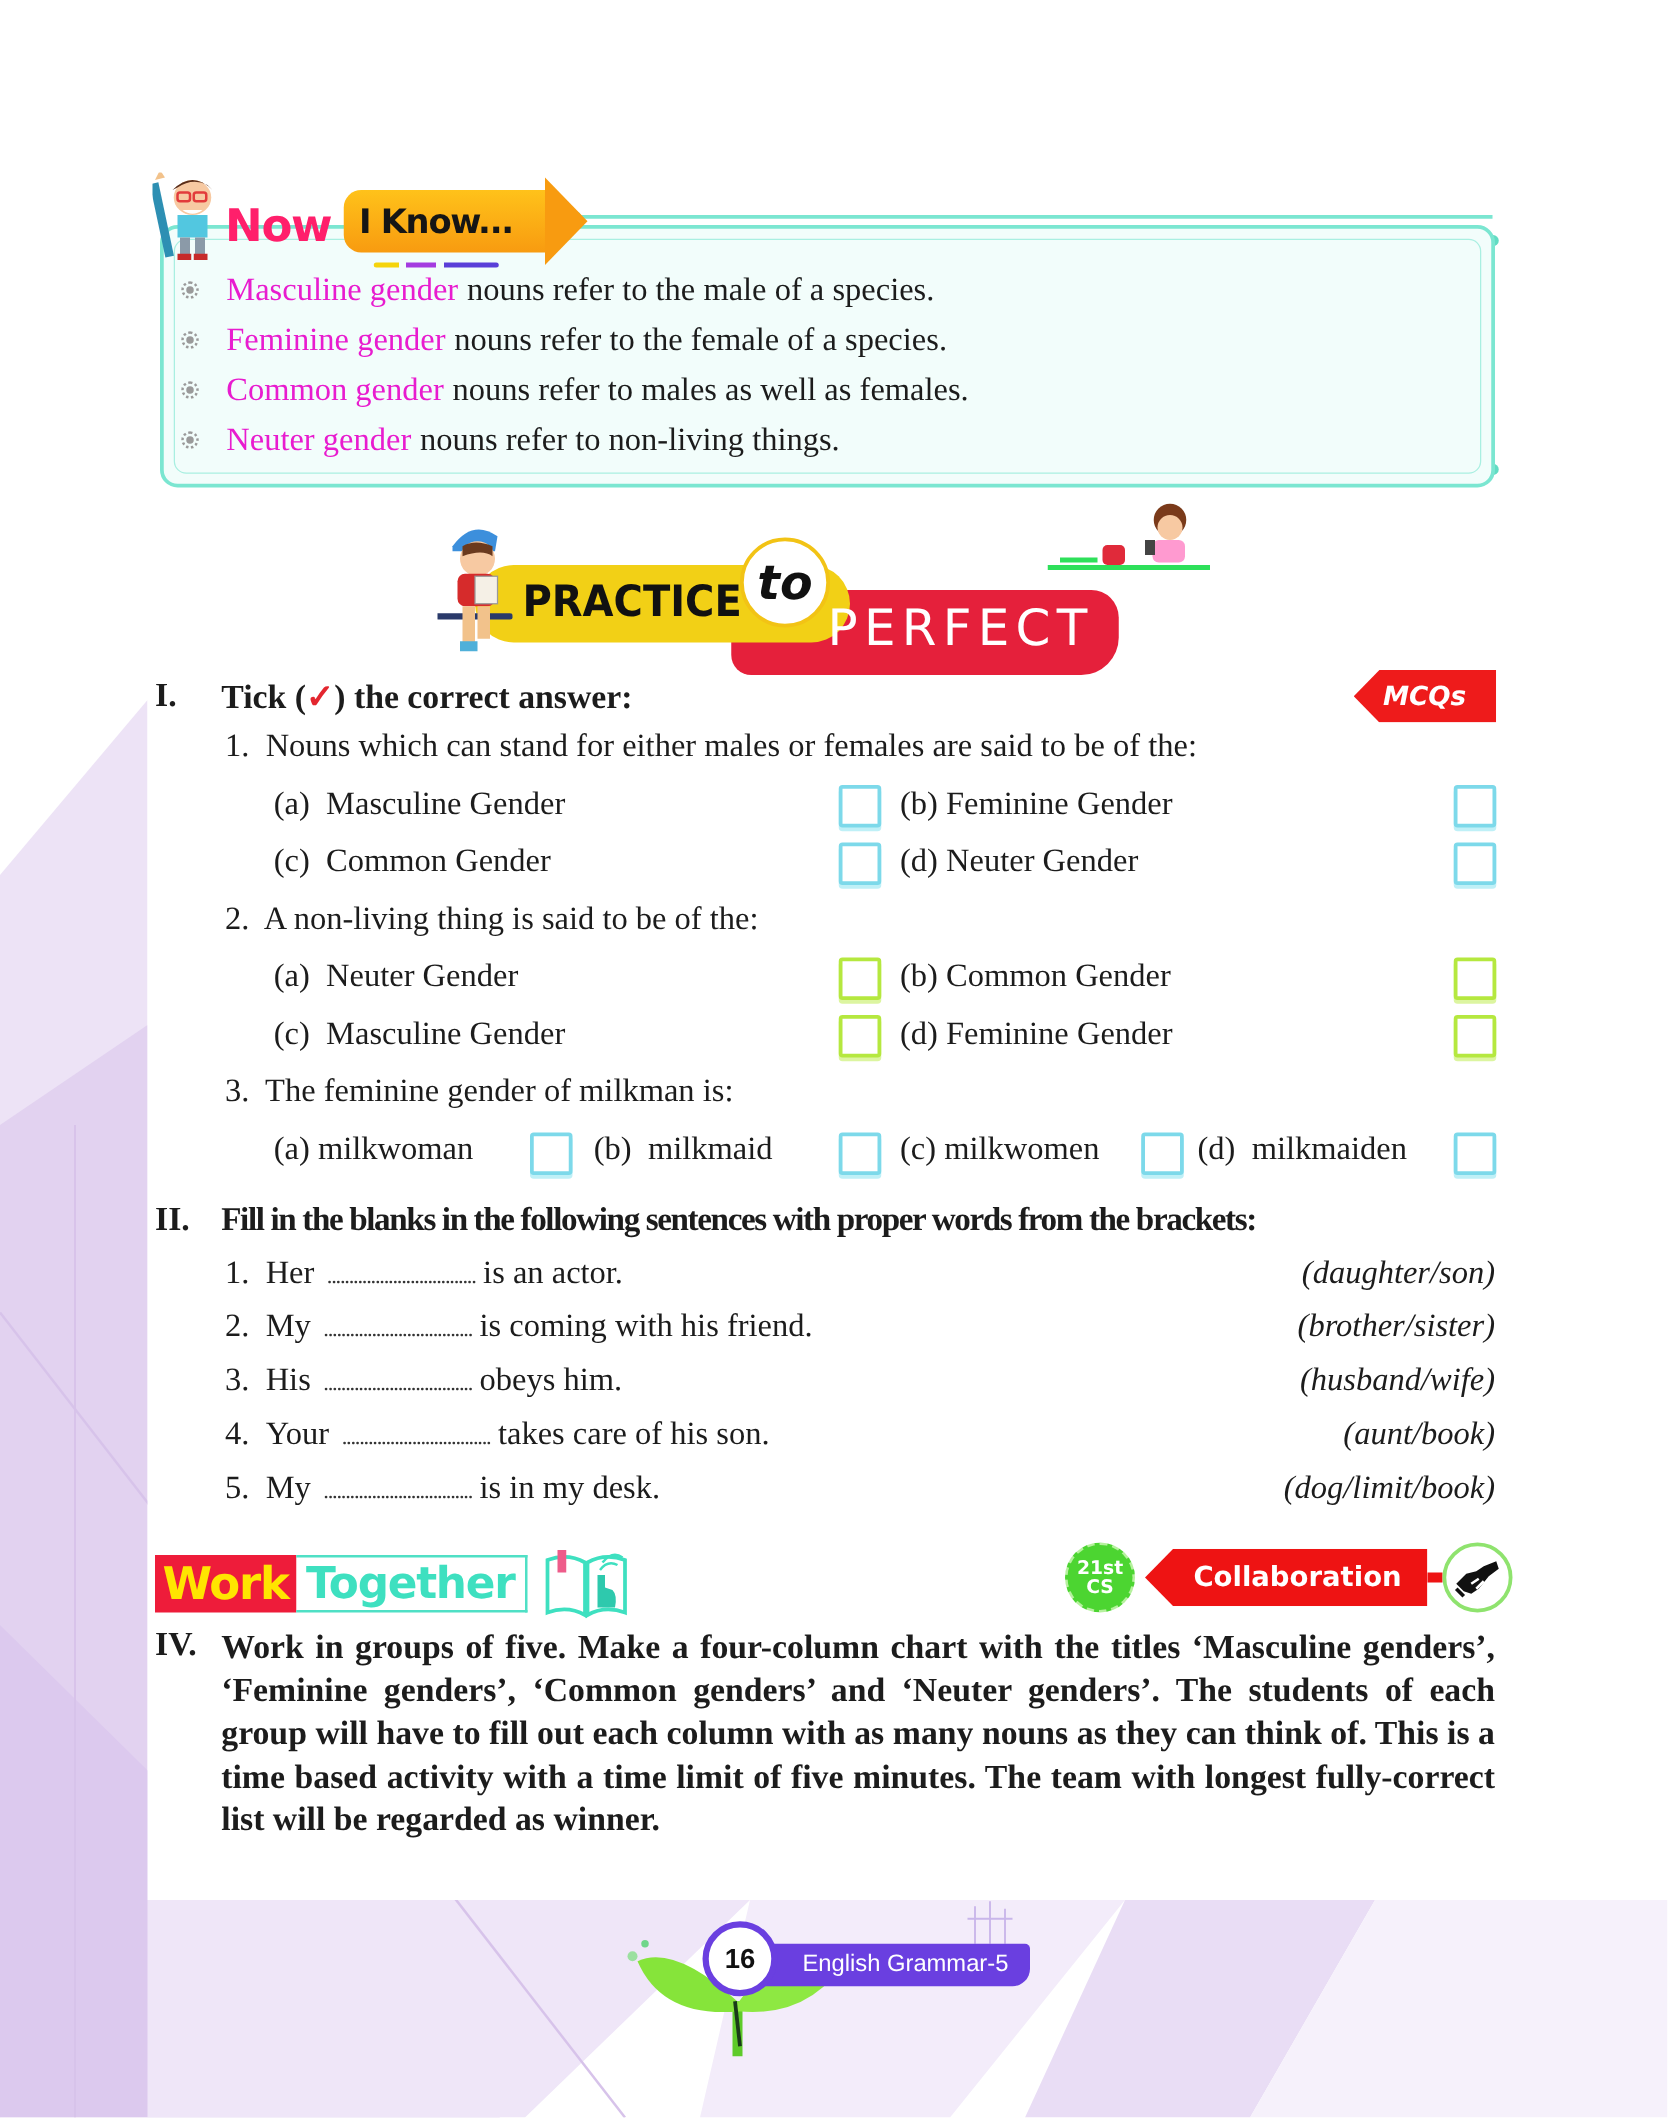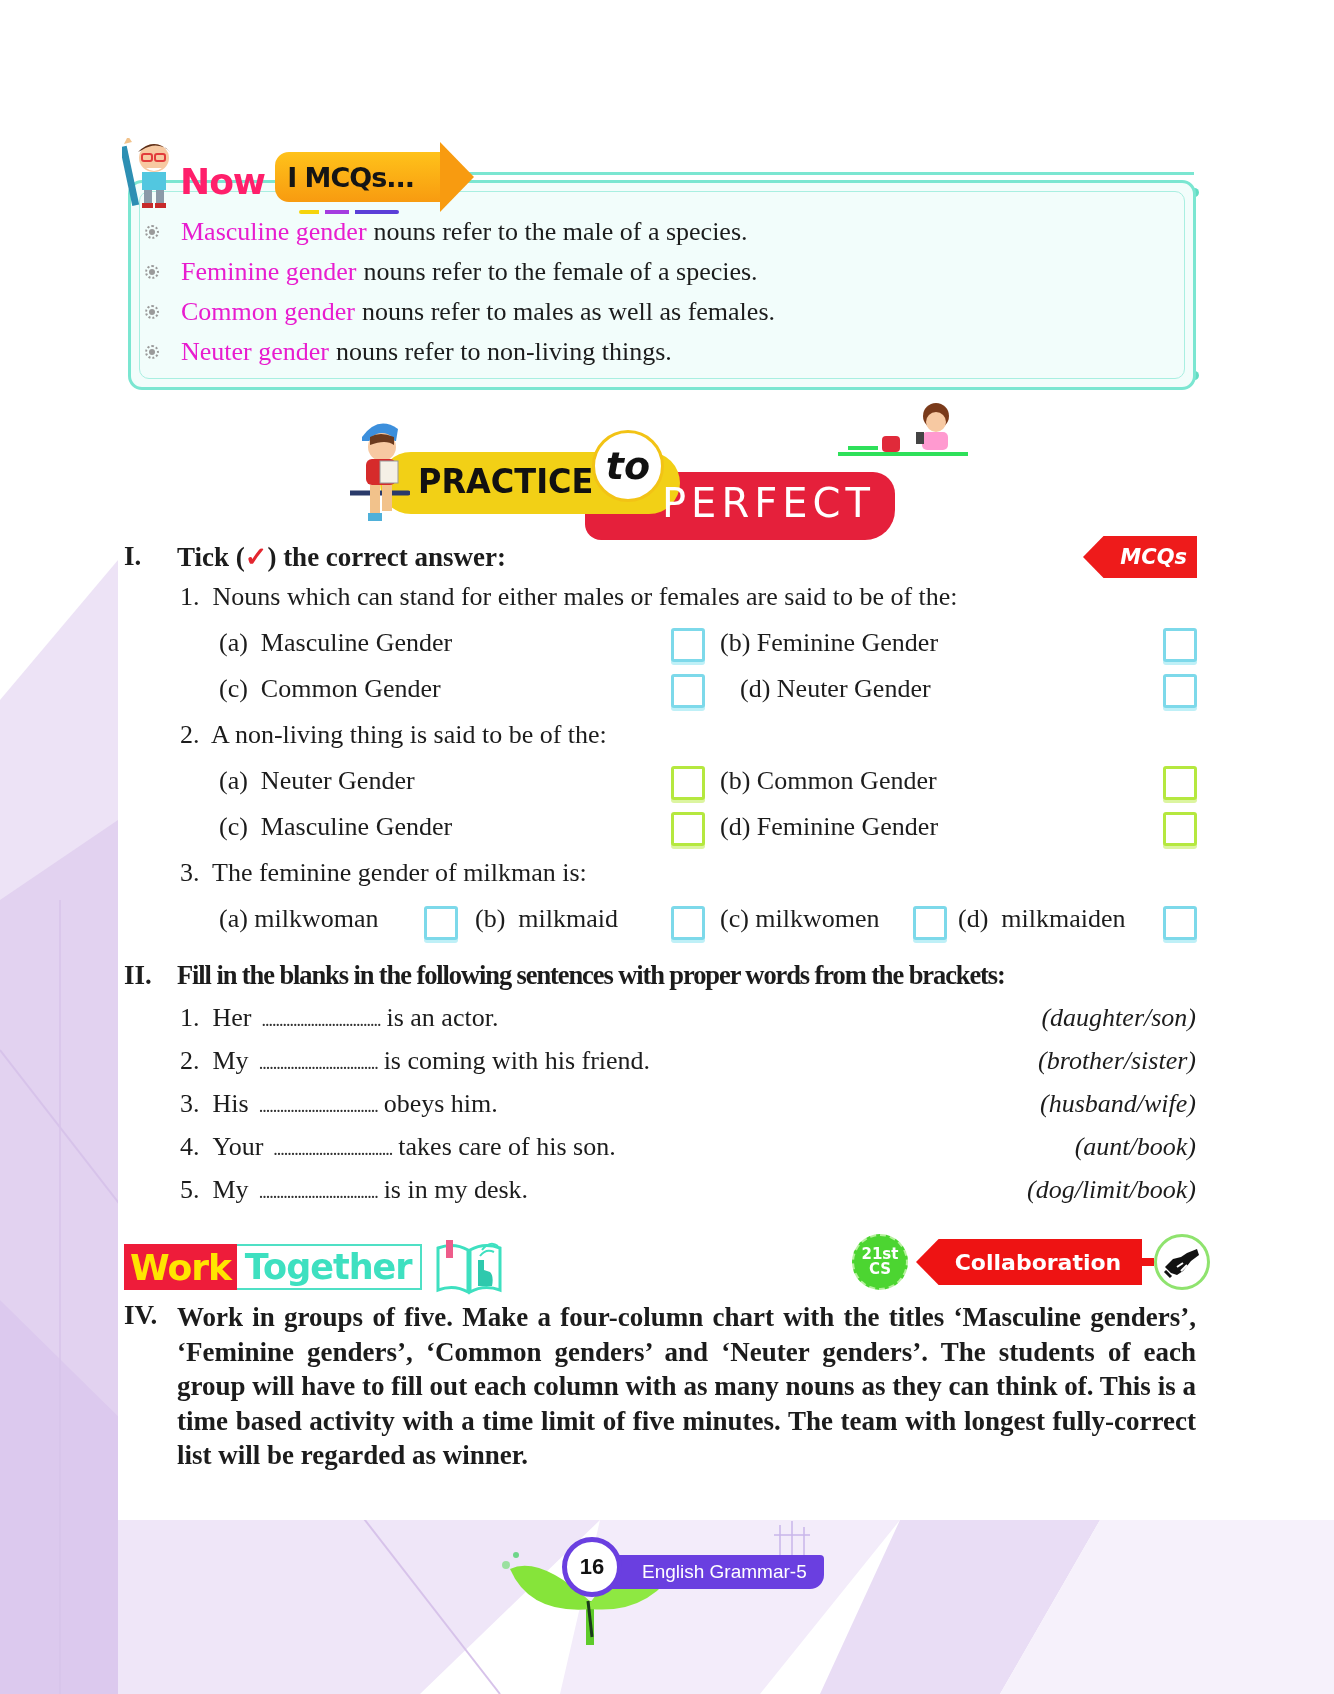--- a/index.html
+++ b/index.html
@@ -44,21 +44,21 @@
   .mascot-girl { left: 838px; top: 402px; width: 130px; height: 62px; }
 
   
   .sec-num { font-weight: bold; font-size: 27px; }
   .sec-title { font-weight: bold; font-size: 27px; }
   .q-line { font-size: 26px; }
   .opt { font-size: 26px; }
   .cb { width: 34px; height: 34px; border: 3px solid #7dd9ea; border-radius: 3px; background: #fff; box-shadow: 0 3px 0 #bff0f7; }
   .cb.green { border-color: #b5e83f; box-shadow: 0 3px 0 #dcf5a0; }
 
-  .mcq-badge { left: 1083px; top: 536px; width: 114px; height: 42px; background: #ee1b1b; clip-path: polygon(18% 0, 100% 0, 100% 100%, 18% 100%, 0 50%); display: flex; align-items: center; justify-content: flex-end; padding-right: 10px; }
+  .mcq-badge { left: 1083px; top: 536px; width: 114px; height: 42px; background: #ee1b1b; clip-path: polygon(18% 0, 100% 0, 100% 100%, 18% 100%, 0 50%); display: flex; align-items: center; justify-content: flex-end; padding-right: 24px; }
   .mcq-text { font-family: "DejaVu Sans", sans-serif; font-weight: bold; font-style: italic; font-size: 21px; color: #fff; }
   .tick-mark { color: #e3262f; font-weight: bold; }
 
   .fill-row { display: flex; align-items: baseline; font-size: 26px; }
   .dots { letter-spacing: -1px; font-size: 18px; margin: 0 6px 0 10px; color: #333; }
   .hint { position: absolute; right: 0; font-style: italic; font-size: 26px; }
 
   
   .wt { left: 124px; top: 1236px; display: flex; align-items: center; }
   .wt-work { background: #ee1c3a; height: 46px; padding: 0 6px; display: flex; align-items: center; font-family: "DejaVu Sans", sans-serif; font-weight: bold; font-size: 36px; color: #ffe500; letter-spacing: -1px; }
@@ -120,21 +120,21 @@
   <rect x="20" y="34" width="24" height="18" fill="#52c7e0"></rect>
   <rect x="22" y="52" width="8" height="14" fill="#8b9aa8"></rect>
   <rect x="34" y="52" width="8" height="14" fill="#8b9aa8"></rect>
   <rect x="20" y="65" width="11" height="5" fill="#c72a2a"></rect>
   <rect x="33" y="65" width="11" height="5" fill="#c72a2a"></rect>
 </svg>
 
 <div class="abs nik-title">
   <span class="now-text">Now</span>
   <div class="iknow-pill">
-    <span class="iknow-text">I MCQs...</span>
+    <span class="iknow-text">I Know...</span>
     <div class="iknow-underline"></div>
   </div>
 </div>
 
 <ul class="abs nik-list">
   <li class="nik-item">
     <span class="bullet-icon"></span>
     <span class="nik-term">Masculine gender</span>
     <span class="nik-rest">nouns refer to the male of a species.</span>
   </li>
@@ -197,21 +197,21 @@
   <span>1.</span>&nbsp;
   <span>Nouns which can stand for either males or females are said to be of the:</span>
 </div>
 <div class="abs opt" style="left:219px; top:628px;"><span>(a)</span>&nbsp; <span>Masculine Gender</span></div>
 <div class="abs cb" style="left:671px; top:628px;"></div>
 <div class="abs opt" style="left:720px; top:628px;"><span>(b)</span> <span>Feminine Gender</span></div>
 <div class="abs cb" style="left:1163px; top:628px;"></div>
 
 <div class="abs opt" style="left:219px; top:674px;"><span>(c)</span>&nbsp; <span>Common Gender</span></div>
 <div class="abs cb" style="left:671px; top:674px;"></div>
-<div class="abs opt" style="left:720px; top:674px;margin-left:20px;"><span>(d)</span> <span>Neuter Gender</span></div>
+<div class="abs opt" style="left:720px; top:674px;"><span>(d)</span> <span>Neuter Gender</span></div>
 <div class="abs cb" style="left:1163px; top:674px;"></div>
 
 <div class="abs q-line" style="left:180px; top:720px;">
   <span>2.</span>&nbsp;
   <span>A non-living thing is said to be of the:</span>
 </div>
 <div class="abs opt" style="left:219px; top:766px;"><span>(a)</span>&nbsp; <span>Neuter Gender</span></div>
 <div class="abs cb green" style="left:671px; top:766px;"></div>
 <div class="abs opt" style="left:720px; top:766px;"><span>(b)</span> <span>Common Gender</span></div>
 <div class="abs cb green" style="left:1163px; top:766px;"></div>

